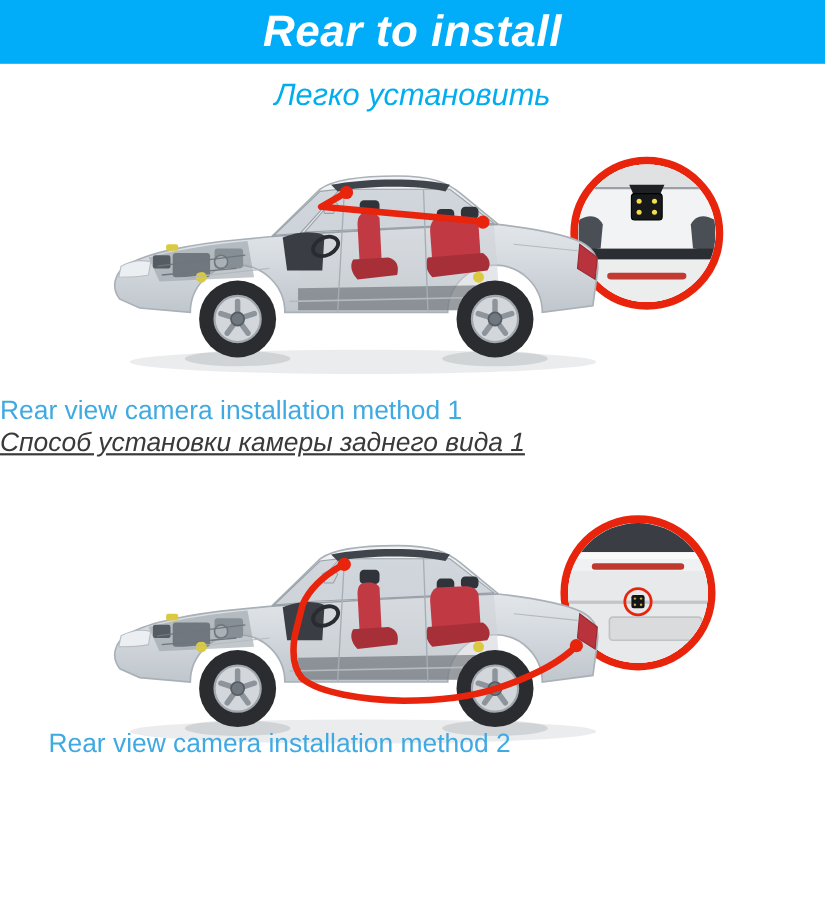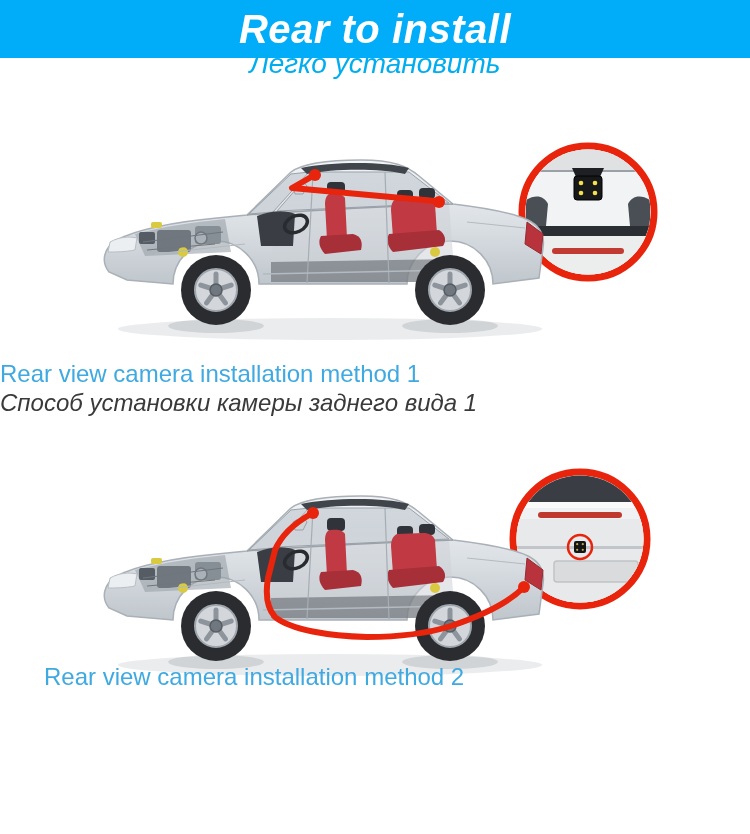--- a/index.html
+++ b/index.html
@@ -19,35 +19,35 @@
   .banner{
     position:absolute;top:0;left:0;width:750px;height:58px;
     background:var(--banner-bg);
     display:flex;align-items:center;justify-content:center;
   }
   .banner-title{
     color:#fff;font-size:40px;font-weight:700;font-style:italic;
     letter-spacing:.5px;line-height:58px;
   }
   .subtitle{
-    position:absolute;top:48px;left:0;width:750px;height:32px;
+    position:absolute;top:70px;left:0;width:750px;height:32px;
     display:flex;align-items:flex-end;justify-content:center;
   }
   .subtitle-text{
     color:var(--subtitle-blue);font-size:28px;font-style:italic;font-weight:400;
   }
   .figure{position:absolute;left:0;width:750px;}
   .figure-1{top:94px;height:266px;}
   .figure-2{top:428px;height:262px;}
   .figure svg{display:block;width:750px;height:100%;}
   .caption{position:absolute;left:0;width:750px;text-align:left;}
   .caption-en{color:var(--caption-blue);font-size:24px;font-weight:400;}
   .caption-ru{color:var(--caption-dark);font-size:24px;font-style:italic;font-weight:400;}
   .cap1-en{top:360px;}
-  .cap1-ru{top:389px;}
+  .cap1-ru{top:389px;text-decoration:underline;}
   .cap2-en{top:663px;padding-left:44px;}
   .cap2-ru{top:715px;}
 </style>
 </head>
 <body>
 
 <div class="page">
 
   <svg width="0" height="0" style="position:absolute" aria-hidden="true">
     <defs>

